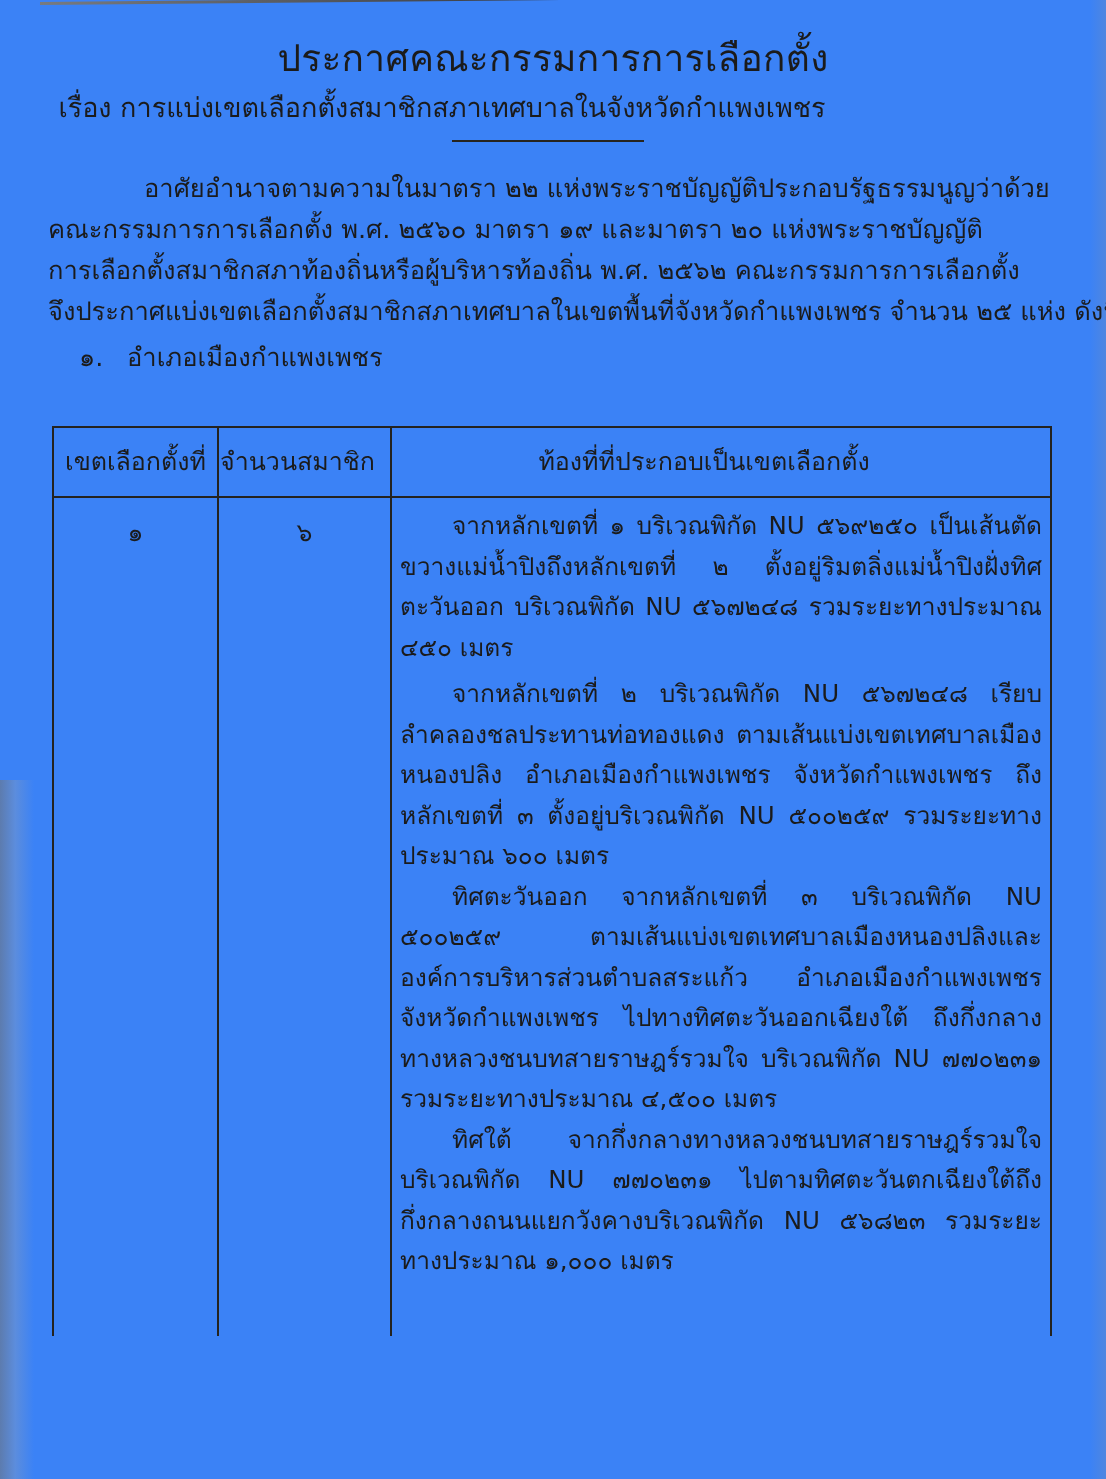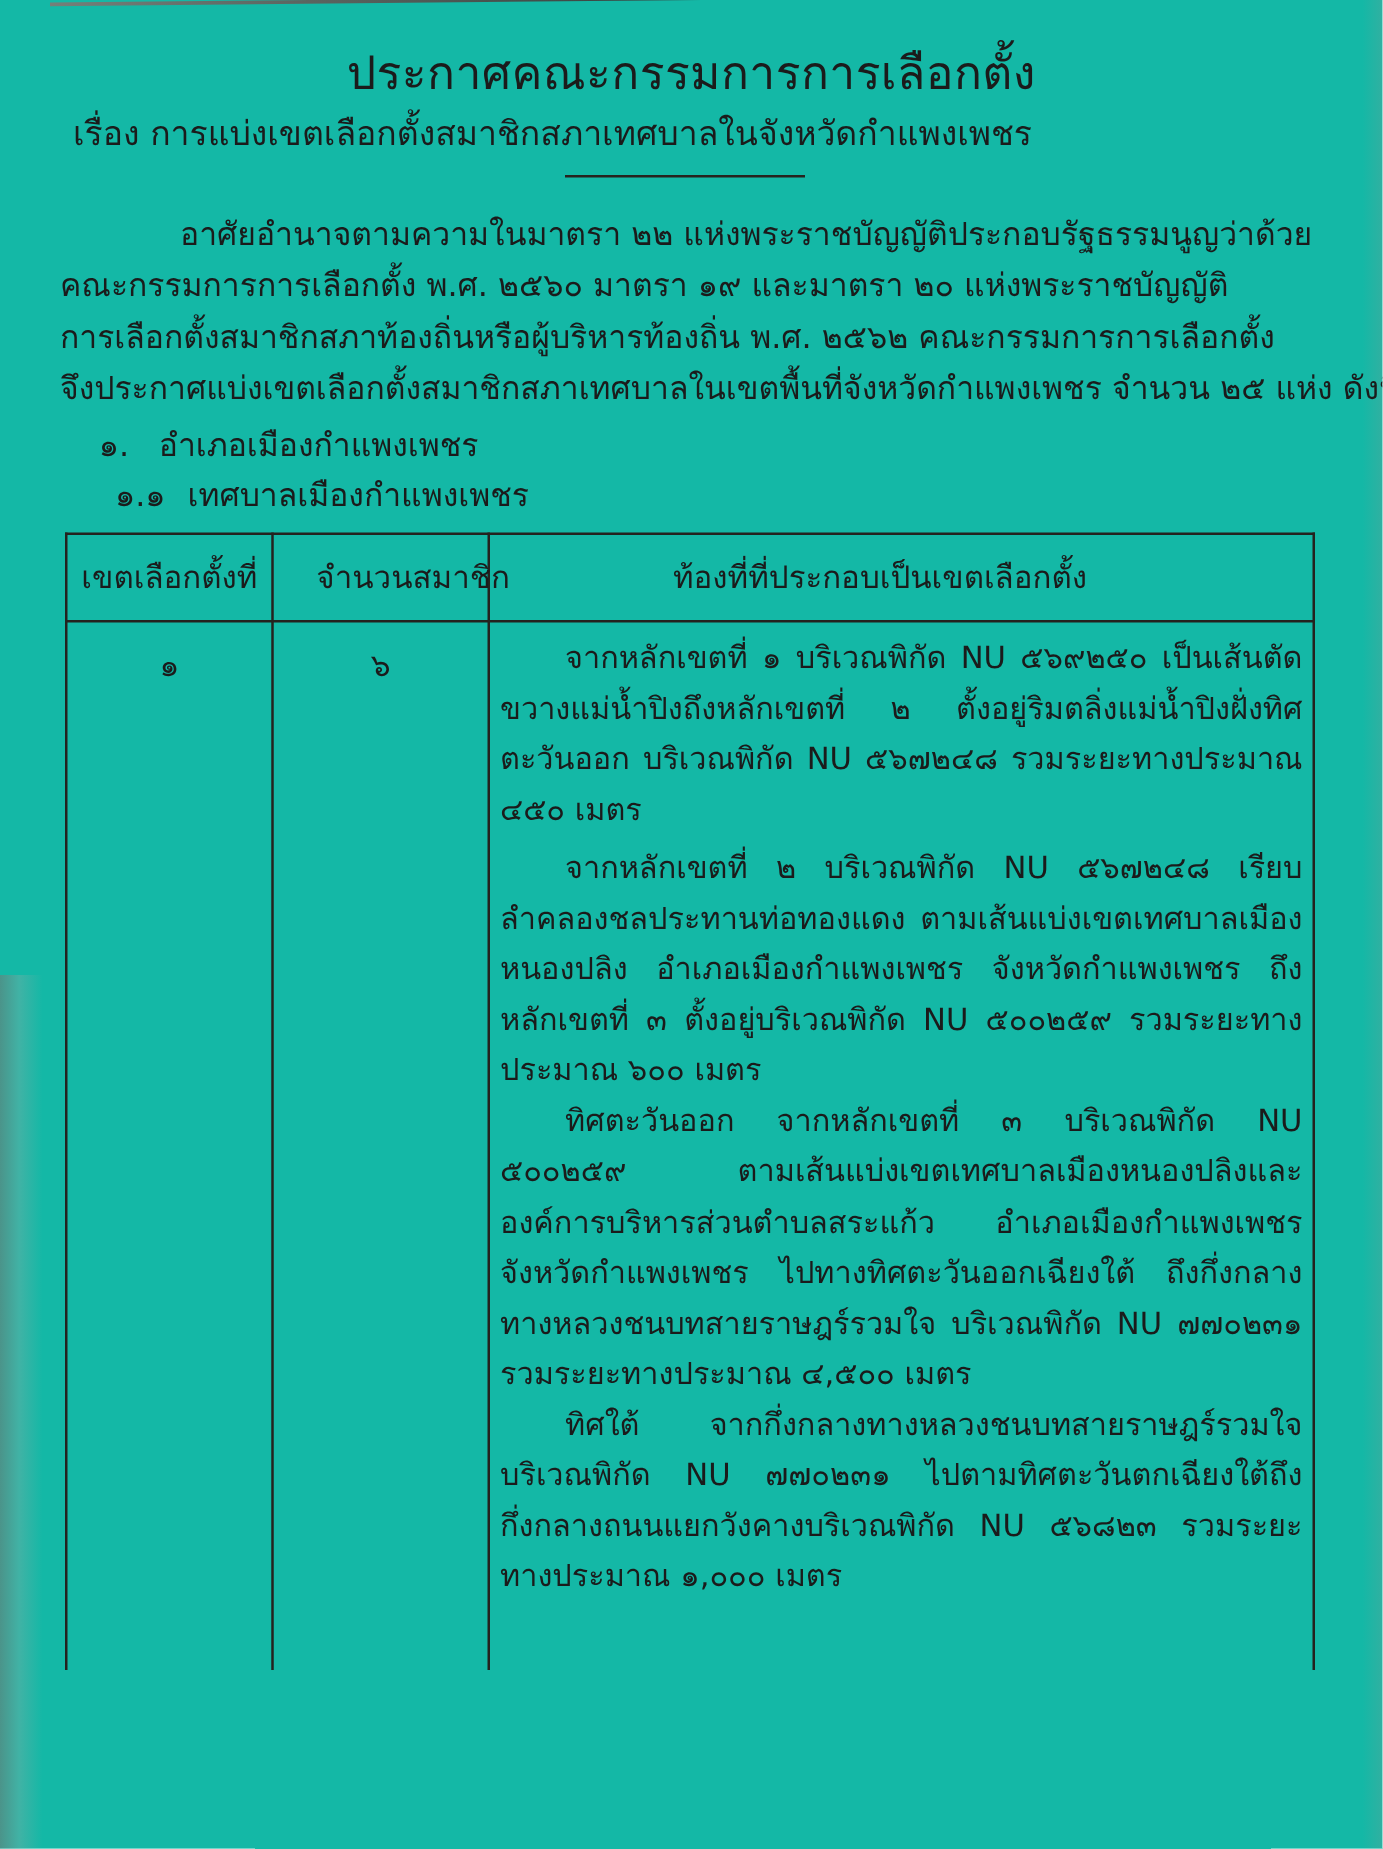--- a/index.html
+++ b/index.html
@@ -9,21 +9,21 @@
     background: #ffffff;
   }
   body {
     font-family: "DejaVu Sans", "Liberation Sans", sans-serif;
     color: #1b1b1b;
   }
   #page {
     position: relative;
     width: 1106px;
     height: 1479px;
-    background: #14b8a6;
+    background: #3b82f6;
     overflow: hidden;
   }
 
   
   .scan-top-edge {
     position: absolute;
     left: 40px;
     top: 2px;
     width: 1066px;
     height: 3px;
@@ -149,21 +149,21 @@
   .tbl .v3 { left: 998px; }
 
   .th {
     position: absolute;
     top: 16px;
     font-size: 25px;
     text-align: center;
     line-height: 40px;
   }
   .th-1 { left: 2px;   width: 163px; }
-  .th-2 { left: 184px; width: 189px; }
+  .th-2 { left: 151px; width: 189px; }
   .th-3 { left: 356px; width: 534px; padding-left: 29px; }
 
   .cell-zone  { position: absolute; left: 2px;   top: 72px; width: 163px; text-align: center; font-size: 25px; padding-top: 14px; }
   .cell-count { position: absolute; left: 167px; top: 72px; width: 171px; text-align: center; font-size: 25px; padding-top: 14px; }
 
   .cell-desc {
     position: absolute;
     left: 348px;
     top: 80px;
     width: 642px;
@@ -196,23 +196,20 @@
     <span class="ln first">อาศัยอำนาจตามความในมาตรา ๒๒ แห่งพระราชบัญญัติประกอบรัฐธรรมนูญว่าด้วย</span>
     <span class="ln">คณะกรรมการการเลือกตั้ง พ.ศ. ๒๕๖๐ มาตรา ๑๙ และมาตรา ๒๐ แห่งพระราชบัญญัติ</span>
     <span class="ln">การเลือกตั้งสมาชิกสภาท้องถิ่นหรือผู้บริหารท้องถิ่น พ.ศ. ๒๕๖๒ คณะกรรมการการเลือกตั้ง</span>
     <span class="ln">จึงประกาศแบ่งเขตเลือกตั้งสมาชิกสภาเทศบาลในเขตพื้นที่จังหวัดกำแพงเพชร จำนวน ๒๕ แห่ง ดังนี้</span>
   </div>
 
   <div class="list-l1">
     <span class="num">๑.</span><span>อำเภอเมืองกำแพงเพชร</span>
   </div>
 
-  <div class="list-l2">
-    <span class="num">๑.๑</span><span>เทศบาลเมืองกำแพงเพชร</span>
-  </div>
 
   <div class="tbl">
     <div class="bd-top"></div>
     <div class="bd-hdr"></div>
     <div class="v v0"></div>
     <div class="v v1"></div>
     <div class="v v2"></div>
     <div class="v v3"></div>
 
     <div class="th th-1">เขตเลือกตั้งที่</div>

